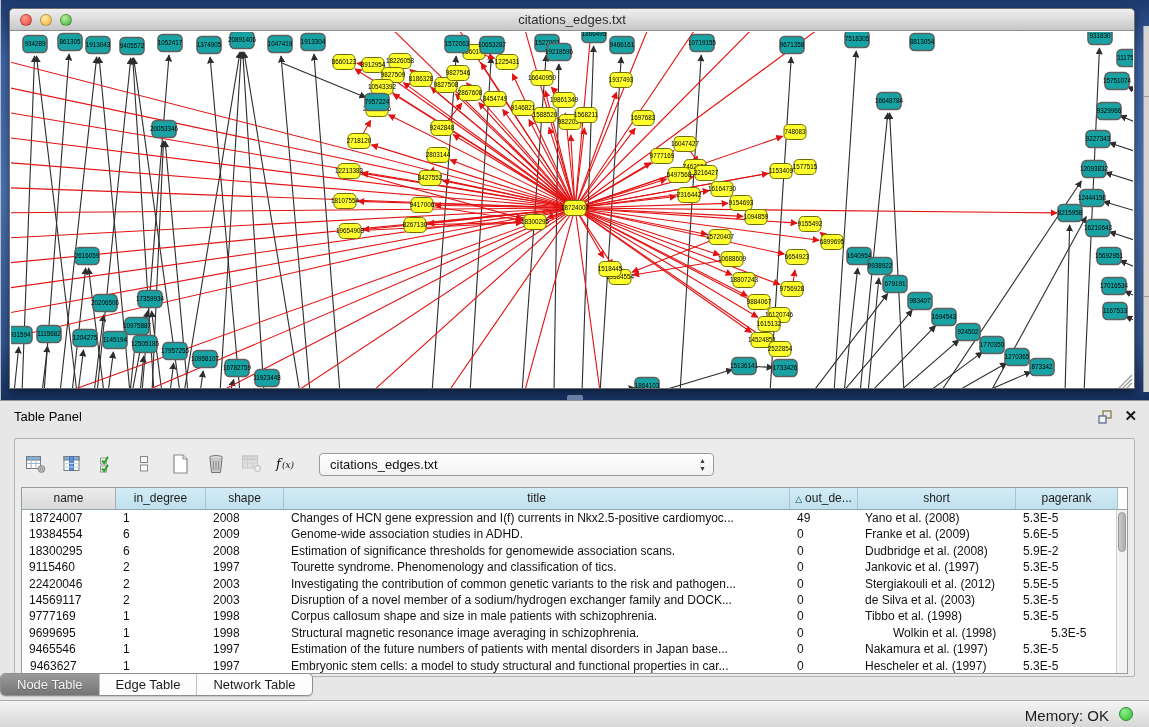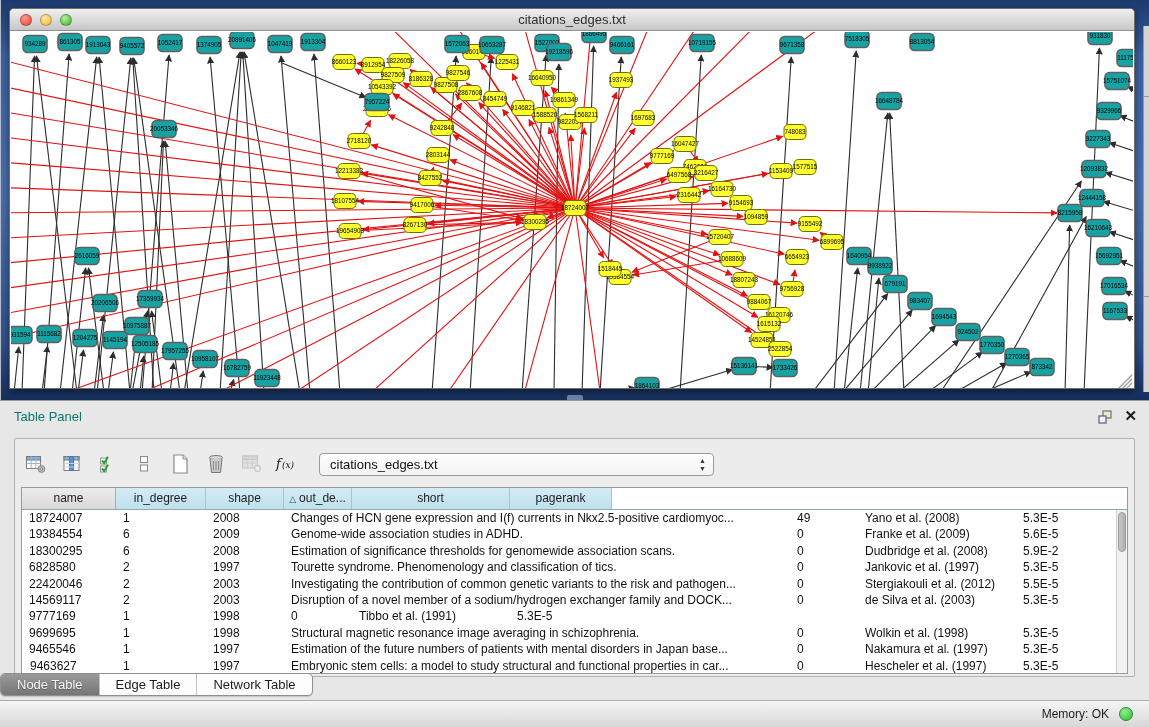--- a/index.html
+++ b/index.html
@@ -45,21 +45,21 @@
   .splitter-handle {
     position:absolute; left:566px; top:395px; width:16px; height:6px;
     background:#8fa3c6; border-radius:2px 2px 0 0; opacity:.7;
   }
   
   .table-panel {
     position:absolute; left:0; top:400px; width:1149px; height:327px;
     background:#e7e7e7; border-top:1px solid #97979b;
   }
   .panel-header { position:relative; height:32px; }
-  .panel-header .ph-title { position:absolute; left:14px; top:8px; font-size:13px; color:#0f766e; }
+  .panel-header .ph-title { position:absolute; left:14px; top:8px; font-size:13px; color:#000000; }
   .float-btn { position:absolute; right:36px; top:9px; width:16px; height:14px; cursor:pointer; }
   .close-btn { position:absolute; right:12px; top:6px; font-size:15px; font-weight:bold; color:#1a1a1a; cursor:pointer; }
   .panel-content {
     position:absolute; left:14px; top:37px; width:1121px; height:239px;
     background:#ececec; border:1px solid #b2b2b4; border-radius:2px;
   }
   .toolbar { position:absolute; left:8px; top:4px; height:42px; display:flex; align-items:center; gap:10px; }
   .tb-icon { width:26px; height:26px; display:flex; align-items:center; justify-content:center; cursor:pointer; }
   .tb-icon.disabled { opacity:.45; cursor:default; }
   .combo {
@@ -110,21 +110,21 @@
   }
   .seg:first-child { border-left:none; }
   .seg.active {
     background:linear-gradient(#9a9a9a,#757575); color:#f4f4f4; border-left:none;
     text-shadow:0 1px 1px rgba(0,0,0,.3);
   }
   .statusbar {
     position:absolute; left:0; bottom:0; width:100%; height:27px;
     background:linear-gradient(#f5f5f5,#d7d7d7); border-top:1px solid #ababab;
   }
-  .mem { position:absolute; right:40px; top:6px; font-size:12px; color:#1d1d1d; }
+  .mem { position:absolute; right:40px; top:6px; font-size:15px; color:#1d1d1d; }
   .mem-dot {
     position:absolute; right:16px; top:6px; width:14px; height:14px; border-radius:50%;
     background:radial-gradient(circle at 35% 30%, #8ef08e, #2fbf2f); border:1px solid #2b8a2b;
     cursor:pointer;
   }
 </style>
 </head>
 <body>
 
 <div class="desktop">
@@ -889,20 +889,21 @@
             <span>▼</span>
           </span>
       </div>
     </div>
 
     <div class="table-area">
       <div class="thead" id="thead">
           <div class="th gray" style="width: 94px;">name</div>
           <div class="th" style="width: 90px;">in_degree</div>
           <div class="th" style="width: 78px;">shape</div>
+          <div class="th" style="width: 506px;">title</div>
           <div class="th" style="width: 68px;"><span class="sort-tri">△</span>out_de...</div>
           <div class="th" style="width: 158px;">short</div>
           <div class="th" style="width: 102px;">pagerank</div>
         </div>
       <div class="tbody" id="tbody">
           <div class="tr">
             <div class="td" style="width: 94px;">18724007</div>
             <div class="td" style="width: 90px;">1</div>
             <div class="td" style="width: 78px;">2008</div>
             <div class="td" style="width: 506px;">Changes of HCN gene expression and I(f) currents in Nkx2.5-positive cardiomyoc...</div>
@@ -922,21 +923,21 @@
           <div class="tr">
             <div class="td" style="width: 94px;">18300295</div>
             <div class="td" style="width: 90px;">6</div>
             <div class="td" style="width: 78px;">2008</div>
             <div class="td" style="width: 506px;">Estimation of significance thresholds for genomewide association scans.</div>
             <div class="td" style="width: 68px;">0</div>
             <div class="td" style="width: 158px;">Dudbridge et al. (2008)</div>
             <div class="td" style="width: 102px;">5.9E-2</div>
           </div>
           <div class="tr">
-            <div class="td" style="width: 94px;">6828580</div>
+            <div class="td" style="width: 94px;">9115460</div>
             <div class="td" style="width: 90px;">2</div>
             <div class="td" style="width: 78px;">1997</div>
             <div class="td" style="width: 506px;">Tourette syndrome. Phenomenology and classification of tics.</div>
             <div class="td" style="width: 68px;">0</div>
             <div class="td" style="width: 158px;">Jankovic et al. (1997)</div>
             <div class="td" style="width: 102px;">5.3E-5</div>
           </div>
           <div class="tr">
             <div class="td" style="width: 94px;">22420046</div>
             <div class="td" style="width: 90px;">2</div>
@@ -952,31 +953,32 @@
             <div class="td" style="width: 78px;">2003</div>
             <div class="td" style="width: 506px;">Disruption of a novel member of a sodium/hydrogen exchanger family and DOCK...</div>
             <div class="td" style="width: 68px;">0</div>
             <div class="td" style="width: 158px;">de Silva et al. (2003)</div>
             <div class="td" style="width: 102px;">5.3E-5</div>
           </div>
           <div class="tr">
             <div class="td" style="width: 94px;">9777169</div>
             <div class="td" style="width: 90px;">1</div>
             <div class="td" style="width: 78px;">1998</div>
+            <div class="td" style="width: 506px;">Corpus callosum shape and size in male patients with schizophrenia.</div>
             <div class="td" style="width: 68px;">0</div>
-            <div class="td" style="width: 158px;">Tibbo et al. (1991)</div>
+            <div class="td" style="width: 158px;">Tibbo et al. (1998)</div>
             <div class="td" style="width: 102px;">5.3E-5</div>
           </div>
           <div class="tr">
             <div class="td" style="width: 94px;">9699695</div>
             <div class="td" style="width: 90px;">1</div>
             <div class="td" style="width: 78px;">1998</div>
             <div class="td" style="width: 506px;">Structural magnetic resonance image averaging in schizophrenia.</div>
             <div class="td" style="width: 68px;">0</div>
-            <div class="td" style="width: 158px;">Wolkin et al. (1998)</div>
+            <div class="td" style="width: 158px; margin-left: 28px;">Wolkin et al. (1998)</div>
             <div class="td" style="width: 102px;">5.3E-5</div>
           </div>
           <div class="tr">
             <div class="td" style="width: 94px;">9465546</div>
             <div class="td" style="width: 90px;">1</div>
             <div class="td" style="width: 78px;">1997</div>
             <div class="td" style="width: 506px;">Estimation of the future numbers of patients with mental disorders in Japan base...</div>
             <div class="td" style="width: 68px;">0</div>
             <div class="td" style="width: 158px;">Nakamura et al. (1997)</div>
             <div class="td" style="width: 102px;">5.3E-5</div>

